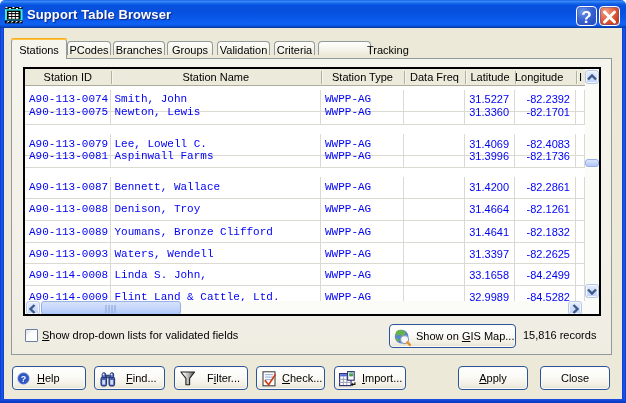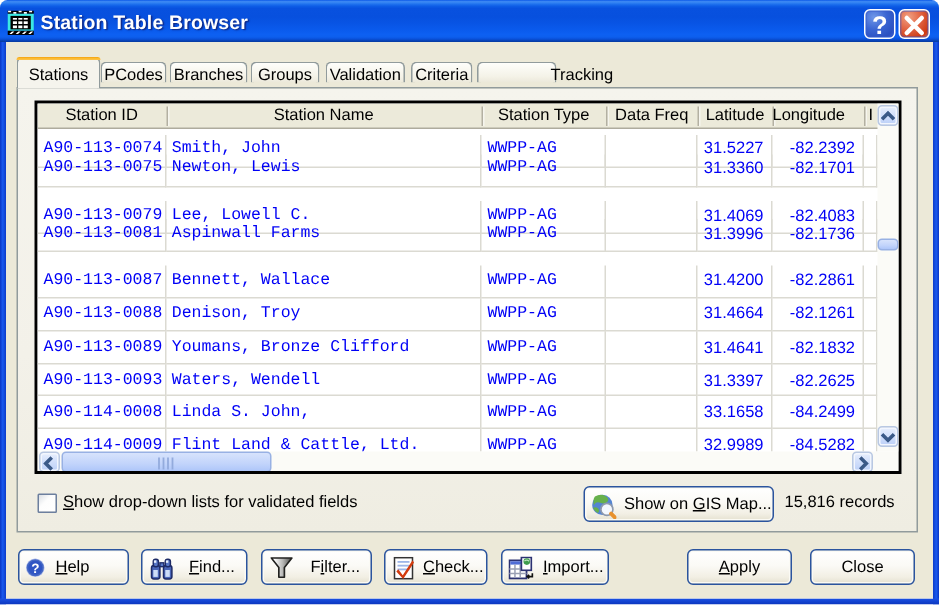--- a/index.html
+++ b/index.html
@@ -113,21 +113,21 @@
   <rect x="3.6" y="7.2" width="2.7" height="1.8" fill="#fff"></rect>
     <rect x="7.2" y="7.2" width="2.7" height="1.8" fill="#fff"></rect>
     <rect x="10.8" y="7.2" width="2.7" height="1.8" fill="#fff"></rect>
   <rect x="3.6" y="10" width="2.7" height="1.8" fill="#fff"></rect>
     <rect x="7.2" y="10" width="2.7" height="1.8" fill="#fff"></rect>
     <rect x="10.8" y="10" width="2.7" height="1.8" fill="#fff"></rect>
   <rect x="0" y="13.5" width="17.5" height="2.8" fill="#000"></rect>
   <path d="M1.2 15.6 L3 14 L4.6 14 L2.8 15.6 Z M5.4 15.6 L7.2 14 L8.8 14 L7 15.6 Z M9.6 15.6 L11.4 14 L13 14 L11.2 15.6 Z M13.8 15.6 L15.6 14 L17.2 14 L15.4 15.6 Z" fill="#fff"></path>
 </svg>
 
-<div class="abs" id="title-text">Station Table Browser</div>
+<div class="abs" id="title-text">Support Table Browser</div>
 
 <div class="abs capbtn" id="btn-help">
   <svg width="19" height="17" viewBox="0 0 19 17">
     <text x="9.5" y="14.5" font-size="17" font-weight="bold" fill="#fff" text-anchor="middle" font-family="Liberation Sans">?</text>
   </svg>
 </div>
 <div class="abs capbtn" id="btn-close">
   <svg width="19" height="17" viewBox="0 0 19 17">
     <path d="M5 3.5 L9.5 8 L14 3.5 L16 5.5 L11.5 10 L16 14.5 M5 3.5" fill="none"></path>
     <path d="M4.5 4 L14.5 14 M14.5 4 L4.5 14" stroke="#fff" stroke-width="3" stroke-linecap="round"></path>

